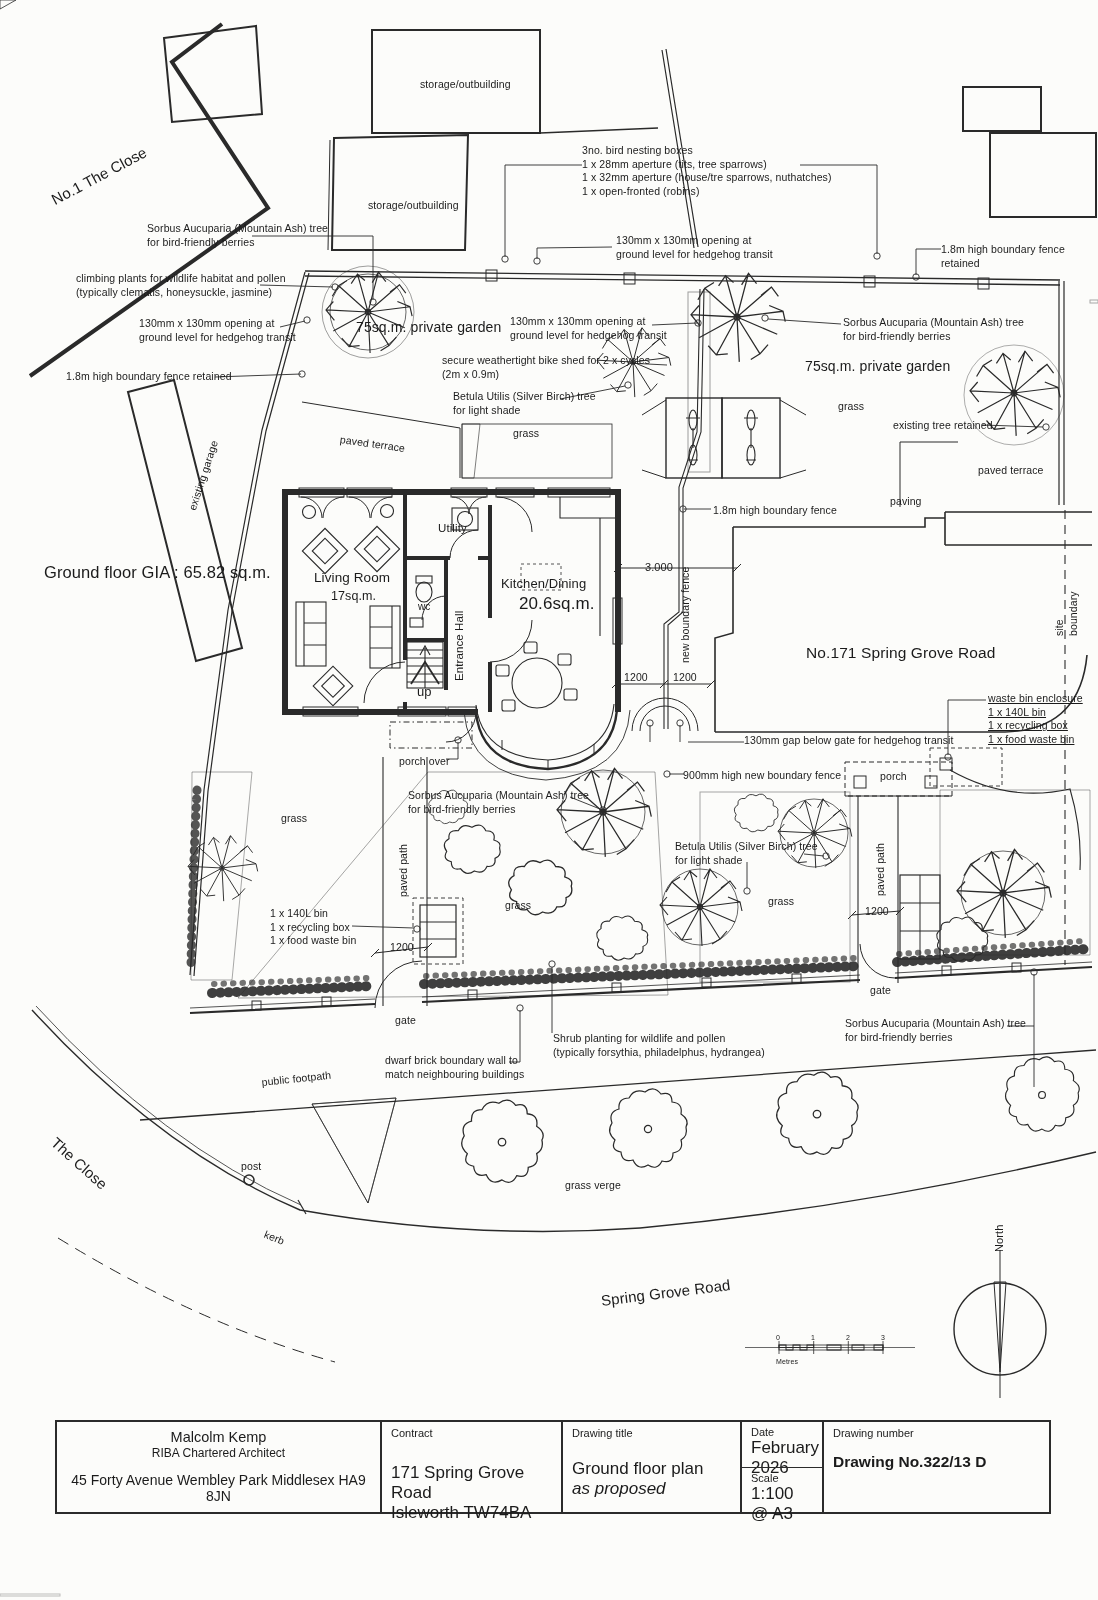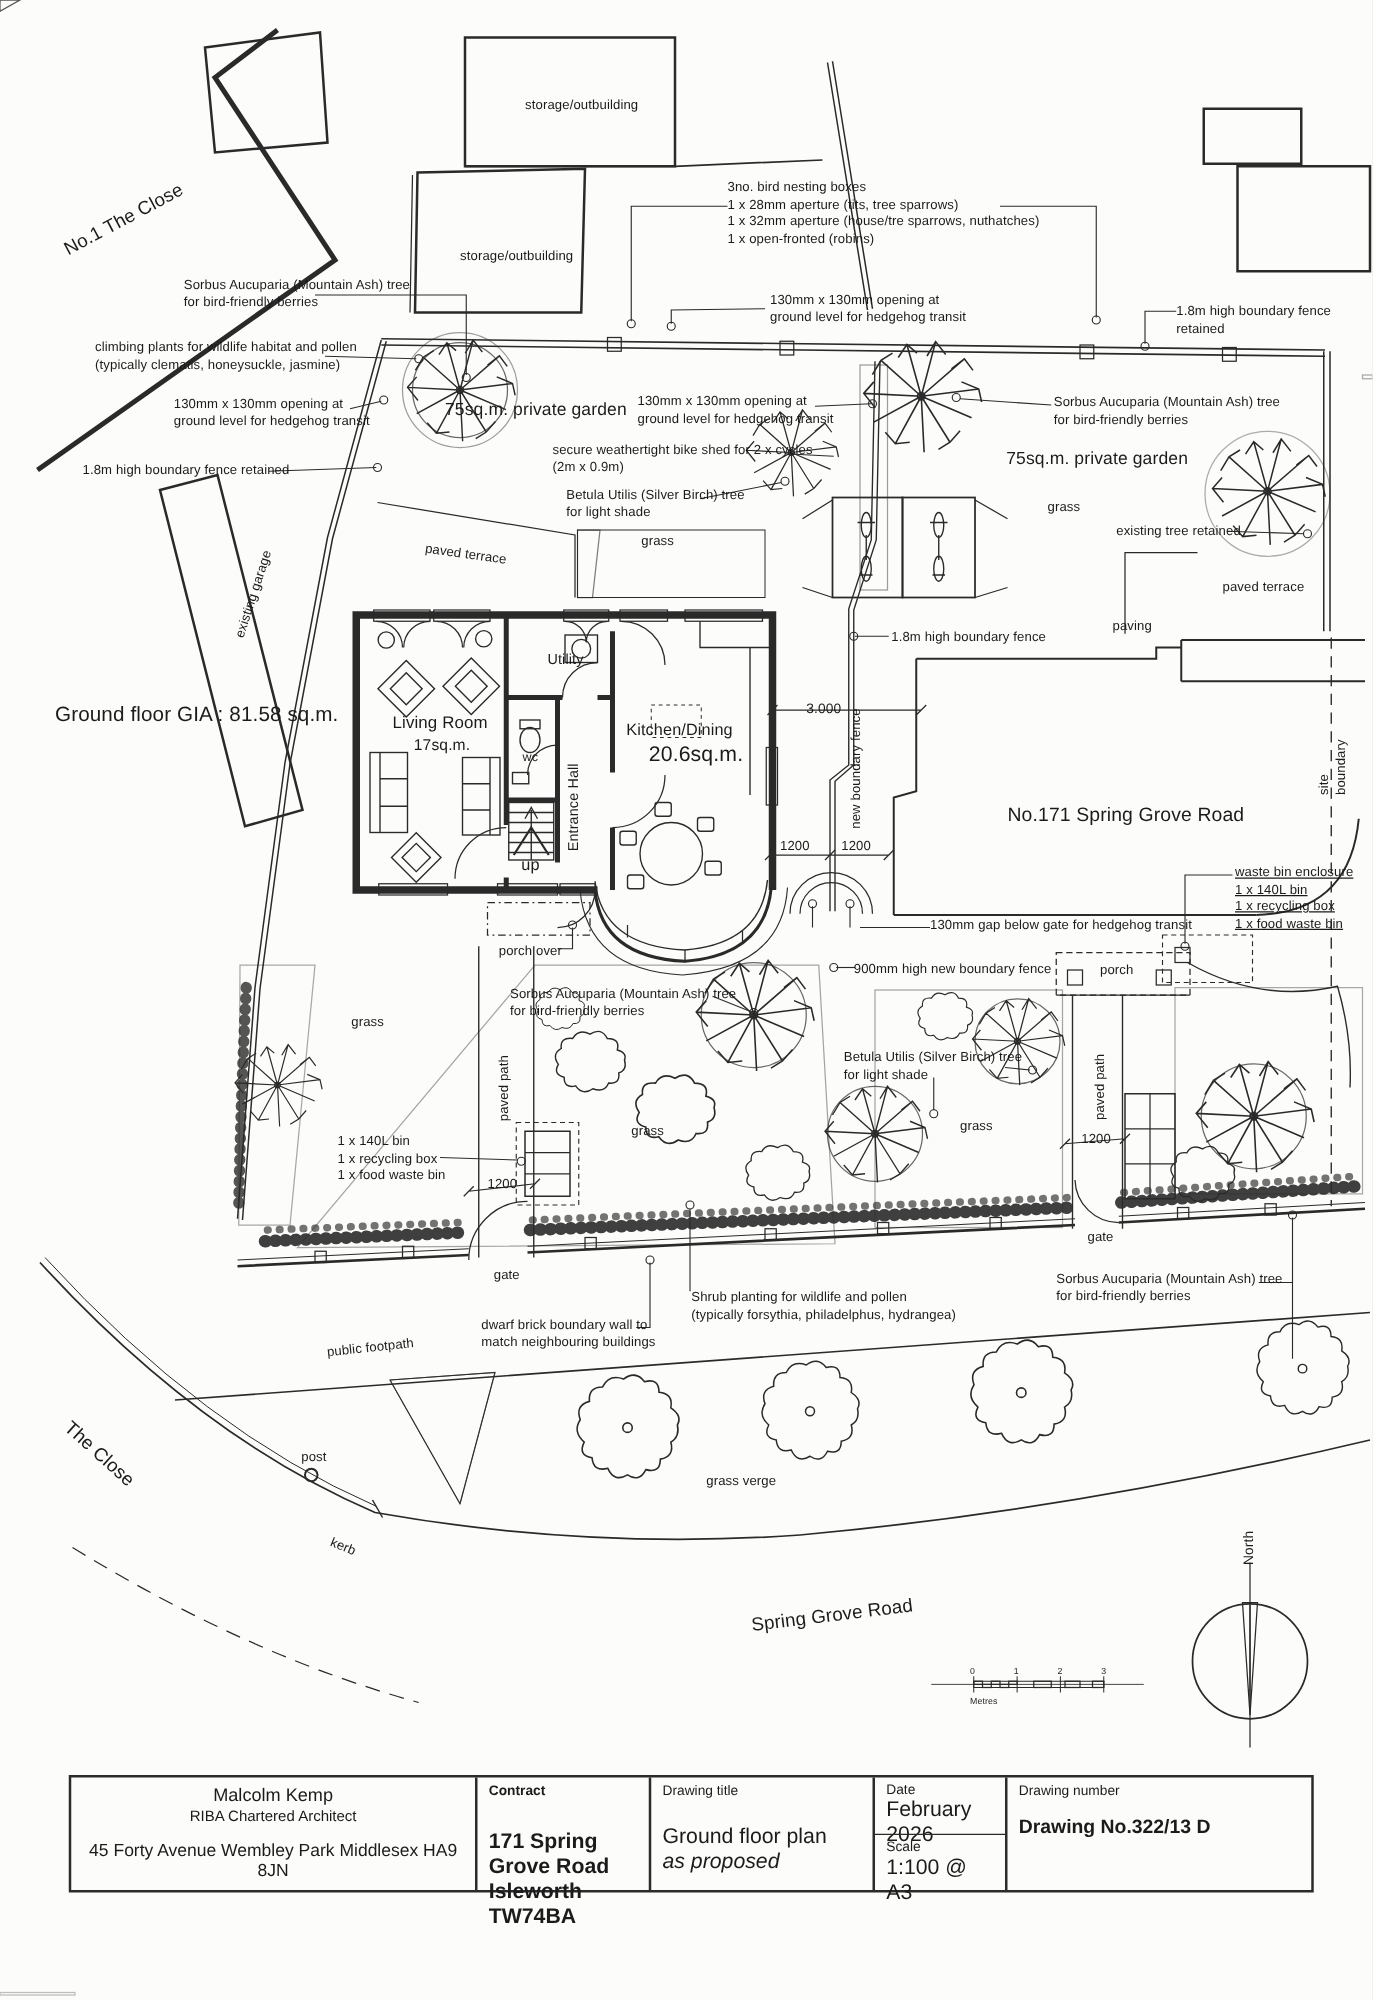--- a/index.html
+++ b/index.html
@@ -15,26 +15,26 @@
   .tb-col{box-sizing:border-box;padding:5px 9px;position:relative;}
   .tb-col + .tb-col{border-left:2px solid #2b2b2b;}
   .tb-architect{width:323px;text-align:center;padding-top:7px;}
   .tb-architect .nm{font-size:14.5px;}
   .tb-architect .rl{font-size:12px;margin-top:1px;}
   .tb-architect .ad{font-size:14px;margin-top:12px;}
   .tb-architect .tl{font-size:10.5px;margin-top:1px;}
   .tb-architect .em{text-decoration:underline;}
   .tb-lbl{font-size:11px;}
   .tb-val{font-size:17px;}
-  .tb-contract{width:139px;font-weight:bold;}
+  .tb-contract{width:181px;}
   .tb-contract .tb-val{margin-top:24px;}
   .tb-title{width:179px;}
   .tb-title .tb-val{margin-top:20px;}
   .tb-title .it{font-style:italic;}
-  .tb-ds{width:106px;padding:0;display:flex;flex-direction:column;}
+  .tb-ds{width:82px;padding:0;display:flex;flex-direction:column;}
   .tb-ds .tb-row{box-sizing:border-box;height:50%;padding:4px 9px;}
   .tb-ds .tb-row + .tb-row{border-top:1.5px solid #2b2b2b;}
   .tb-num{flex:1;}
   .tb-num .tb-val{margin-top:14px;font-weight:bold;font-size:15.5px;}
 </style>
 </head>
 <body>
 
 <div class="sheet">
 
@@ -406,21 +406,21 @@
 (2m x 0.9m)</div>
       <div class="ann" style="left: 453px; top: 390px; font-size: 10.5px;">Betula Utilis (Silver Birch) tree
 for light shade</div>
       <div class="ann" style="left: 513px; top: 427px; font-size: 10.5px;">grass</div>
       <div class="ann" style="left: 838px; top: 400px; font-size: 10.5px;">grass</div>
       <div class="ann" style="left: 893px; top: 419px; font-size: 10.5px;">existing tree retained</div>
       <div class="ann" style="left: 978px; top: 464px; font-size: 10.5px;">paved terrace</div>
       <div class="ann" style="left: 890px; top: 495px; font-size: 10.5px;">paving</div>
       <div class="ann" style="left: 341px; top: 433px; font-size: 10.5px; transform: rotate(8deg);">paved terrace</div>
       <div class="ann" style="left: 186px; top: 508px; font-size: 10.5px; transform: rotate(-72deg);">existing garage</div>
-      <div class="ann" style="left: 44px; top: 562px; font-size: 16.5px;">Ground floor GIA : 81.58 sq.m.</div>
+      <div class="ann" style="left: 44px; top: 562px; font-size: 16.5px;">Ground floor GIA : 65.82 sq.m.</div>
       <div class="ann" style="left: 314px; top: 569px; font-size: 13.5px;">Living Room</div>
       <div class="ann" style="left: 331px; top: 588px; font-size: 12.5px;">17sq.m.</div>
       <div class="ann" style="left: 438px; top: 521px; font-size: 11.5px;">Utility</div>
       <div class="ann" style="left: 418px; top: 600px; font-size: 10px;">wc</div>
       <div class="ann" style="left: 452px; top: 681px; font-size: 11.5px; transform: rotate(-90deg);">Entrance Hall</div>
       <div class="ann" style="left: 417px; top: 684px; font-size: 13px;">up</div>
       <div class="ann" style="left: 501px; top: 576px; font-size: 13px;">Kitchen/Dining</div>
       <div class="ann" style="left: 519px; top: 593px; font-size: 17px;">20.6sq.m.</div>
       <div class="ann" style="left: 713px; top: 504px; font-size: 10.5px;">1.8m high boundary fence</div>
       <div class="ann" style="left: 645px; top: 560px; font-size: 11px;">3.000</div>

